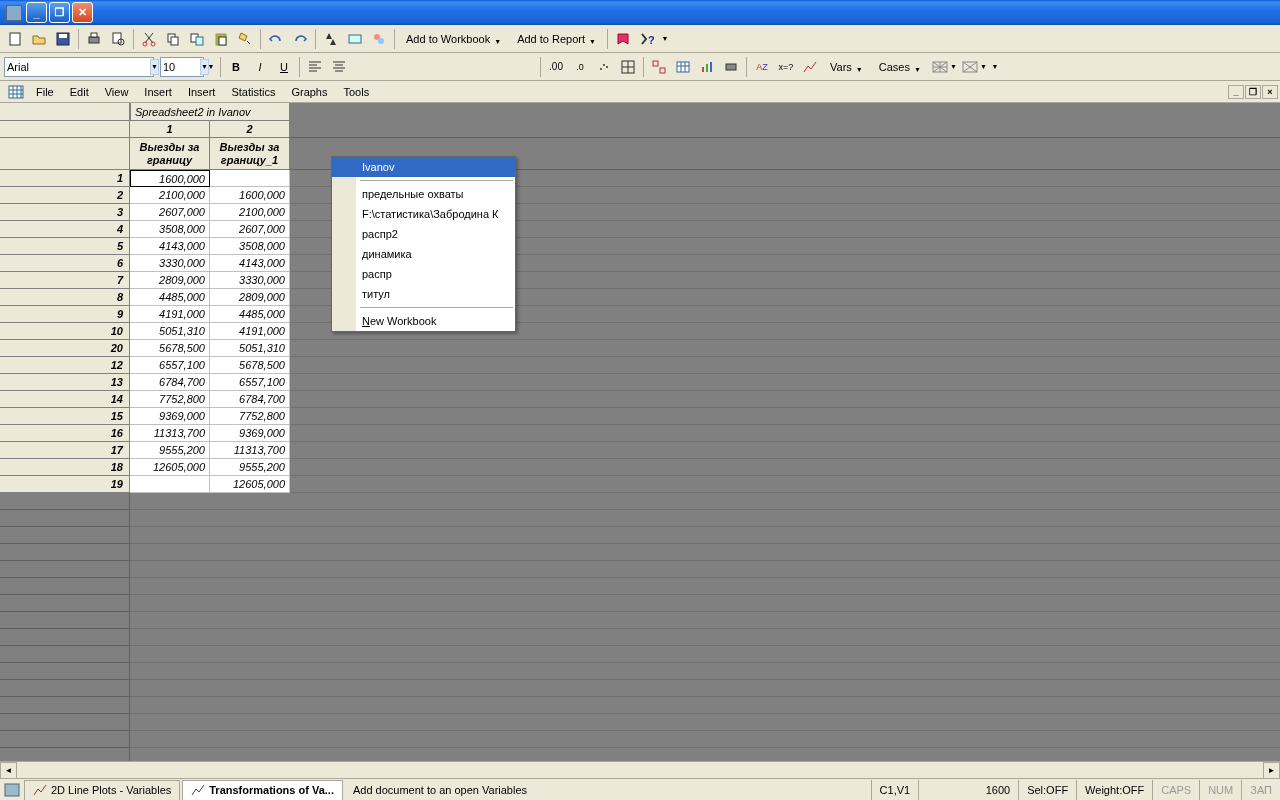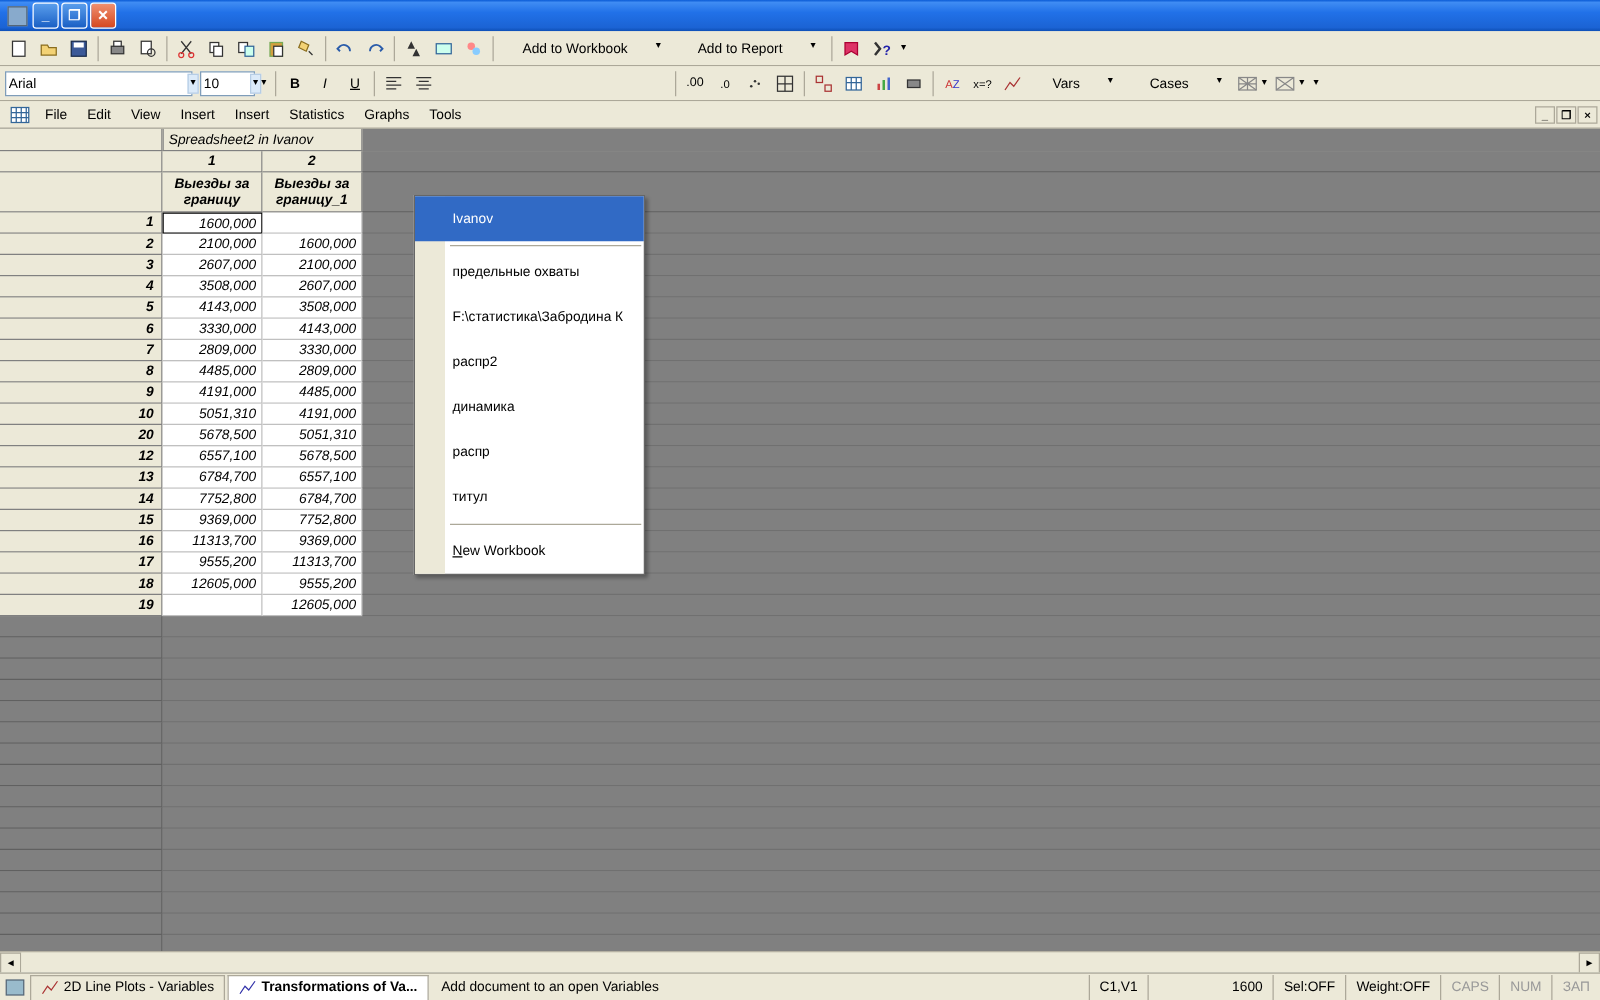--- a/index.html
+++ b/index.html
@@ -9,21 +9,21 @@
 .titlebar .icon { width: 16px; height: 16px; margin: 0 4px; background: #8ac; border: 1px solid #567; }
 .titlebar .title { flex: 1; font-weight: bold; font-size: 12px; }
 .titlebar .winbtns { display: flex; gap: 2px; }
 .titlebar .winbtn { width: 21px; height: 21px; border-radius: 3px; display: flex; align-items: center; justify-content: center; font-weight: bold; font-size: 11px; color: #fff; border: 1px solid #fff; }
 .minbtn, .maxbtn { background: linear-gradient(to bottom, #5a9eec, #1a5fc4); }
 .closebtn { background: linear-gradient(to bottom, #f09070, #d44820); }
 
 .toolbar { height: 28px; background: #ece9d8; border-bottom: 1px solid #aca899; display: flex; align-items: center; padding: 0 4px; gap: 2px; }
 .tb-btn { width: 22px; height: 22px; display: flex; align-items: center; justify-content: center; border: 1px solid transparent; }
 .tb-sep { width: 1px; height: 20px; background: #aca899; margin: 0 2px; }
-.tb-text { padding: 2px 6px; display: flex; align-items: flex-start; gap: 21px; border: 1px solid transparent; margin-left: 12px; }
+.tb-text { padding: 2px 6px; display: flex; align-items: flex-end; gap: 4px; border: 1px solid transparent; }
 .dropdown-arrow { font-size: 7px; }
 .combo { height: 20px; background: #fff; border: 1px solid #7f9db9; display: flex; align-items: center; padding: 0 2px; gap: 15px; }
 .combo input { border: none; outline: none; height: 16px; background: transparent; }
 .combo .arrow { width: 15px; height: 16px; background: #dbeaf9; border: 1px solid #b6cde5; display: flex; align-items: center; justify-content: center; font-size: 7px; }
 
 .menubar { height: 22px; background: #ece9d8; border-bottom: 1px solid #aca899; display: flex; align-items: center; padding: 0 4px; gap: 0; position: relative; }
 .menu-icon { width: 16px; height: 16px; margin: 0 4px; }
 .menu-item { padding: 2px 8px; }
 .mdi-btns { position: absolute; right: 2px; display: flex; gap: 1px; }
 .mdi-btn { width: 16px; height: 14px; background: #ece9d8; border: 1px solid #aca899; display: flex; align-items: center; justify-content: center; font-size: 9px; font-weight: bold; }
@@ -40,21 +40,21 @@
 .colhdr { width: 80px; background: #ece9d8; border-right: 1px solid #808080; border-bottom: 1px solid #808080; display: flex; align-items: center; justify-content: center; font-weight: bold; text-align: center; line-height: 1.15; }
 .cell { width: 80px; height: 17px; background: #fff; border-right: 1px solid #c0c0c0; border-bottom: 1px solid #c0c0c0; display: flex; align-items: center; justify-content: flex-end; padding: 0 4px; }
 .cell.selected { border: 1px solid #000; background: #fff; }
 .grid-row { display: flex; height: 17px; }
 
 .hscroll { height: 17px; background: #ece9d8; border-top: 1px solid #aca899; display: flex; }
 .hscroll .nav { width: 17px; height: 17px; background: #ece9d8; border: 1px solid #aca899; display: flex; align-items: center; justify-content: center; font-size: 8px; }
 
 .dropdown-menu { position: absolute; left: 331px; top: 53px; width: 185px; background: #fff; border: 1px solid #666; box-shadow: 2px 2px 3px rgba(0,0,0,0.3); z-index: 100; }
 .dm-gutter { position: absolute; left: 0; top: 0; bottom: 0; width: 24px; background: #ece9d8; }
-.dm-item { height: 36px; display: flex; align-items: center; padding: 0 8px 0 30px; position: relative; }
+.dm-item { height: 20px; display: flex; align-items: center; padding: 0 8px 0 30px; position: relative; }
 .dm-item.highlighted { background: #316ac5; color: #fff; }
 .dm-sep { height: 1px; background: #aca899; margin: 3px 2px 3px 28px; }
 
 .statusbar { height: 22px; background: #ece9d8; border-top: 1px solid #aca899; display: flex; align-items: center; }
 .sb-tab { height: 20px; padding: 0 8px; display: flex; align-items: center; gap: 4px; border: 1px solid #aca899; border-bottom: none; background: #ece9d8; margin-right: 2px; }
 .sb-tab.active { background: #fff; font-weight: bold; }
 .sb-cell { border-left: 1px solid #aca899; padding: 0 8px; height: 20px; display: flex; align-items: center; }
 .sb-cell.dim { color: #999; }
 .sb-hint { flex: 1; padding: 0 8px; }
 svg { display: block; }

